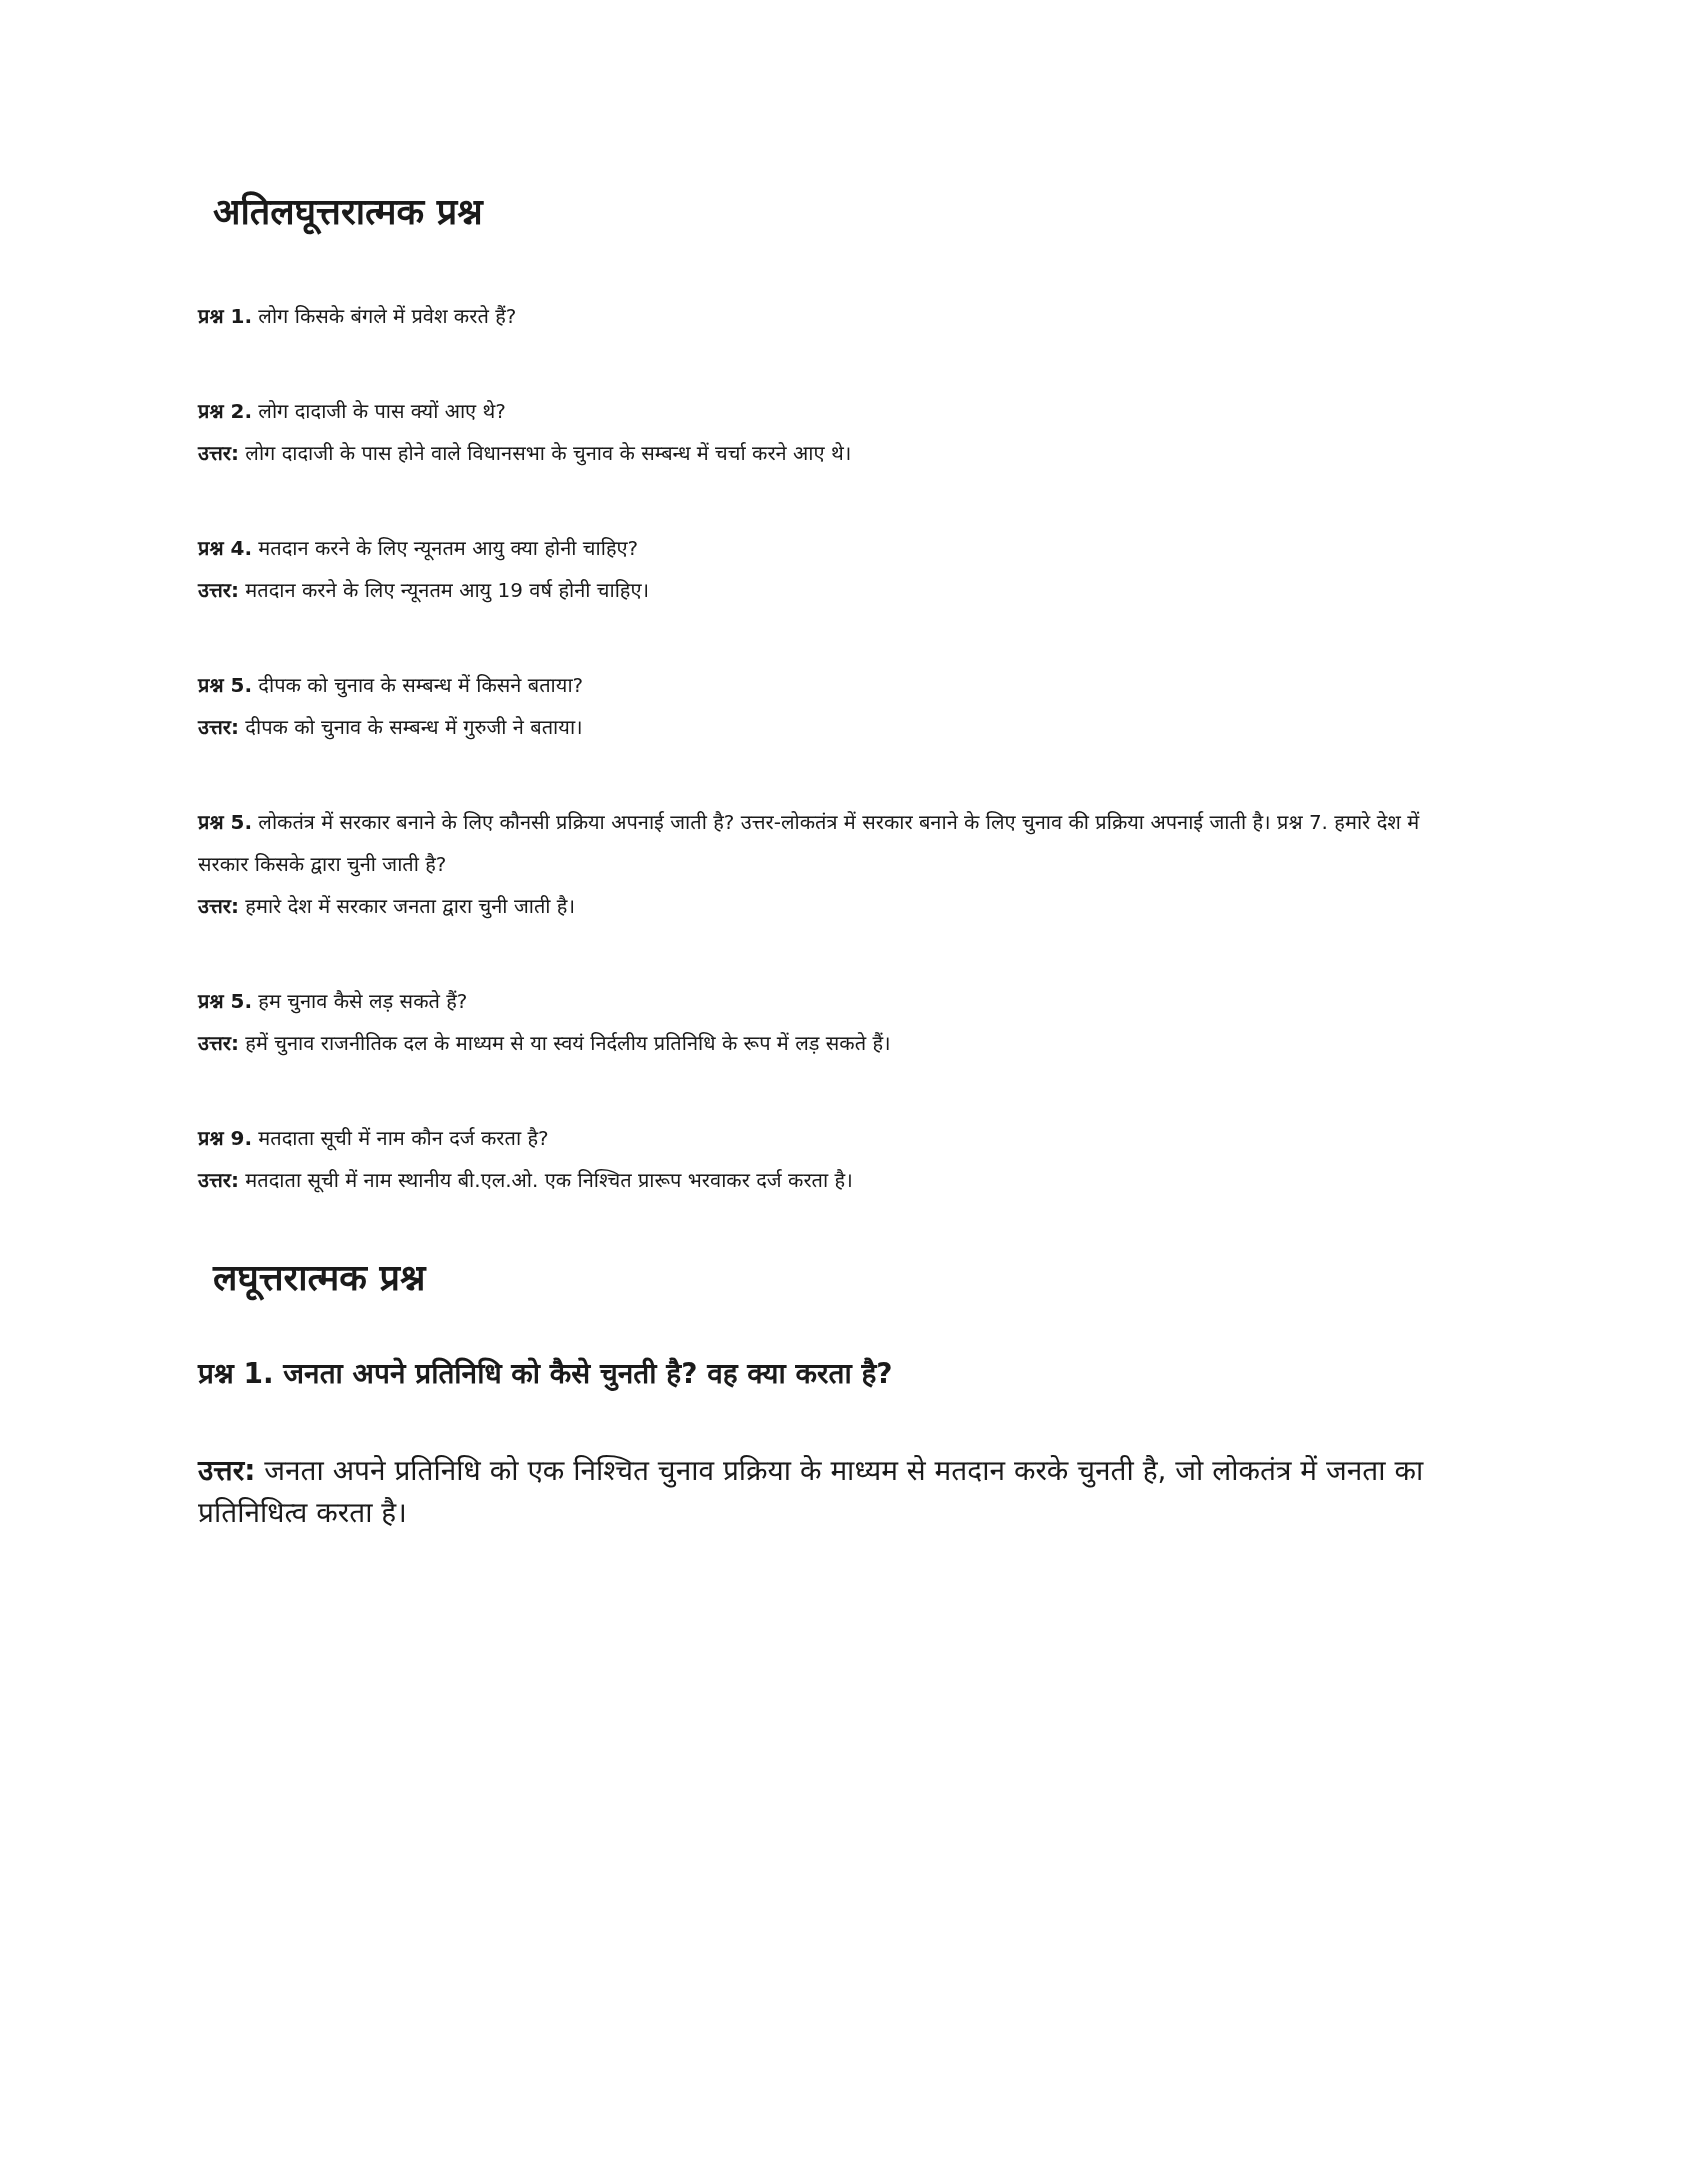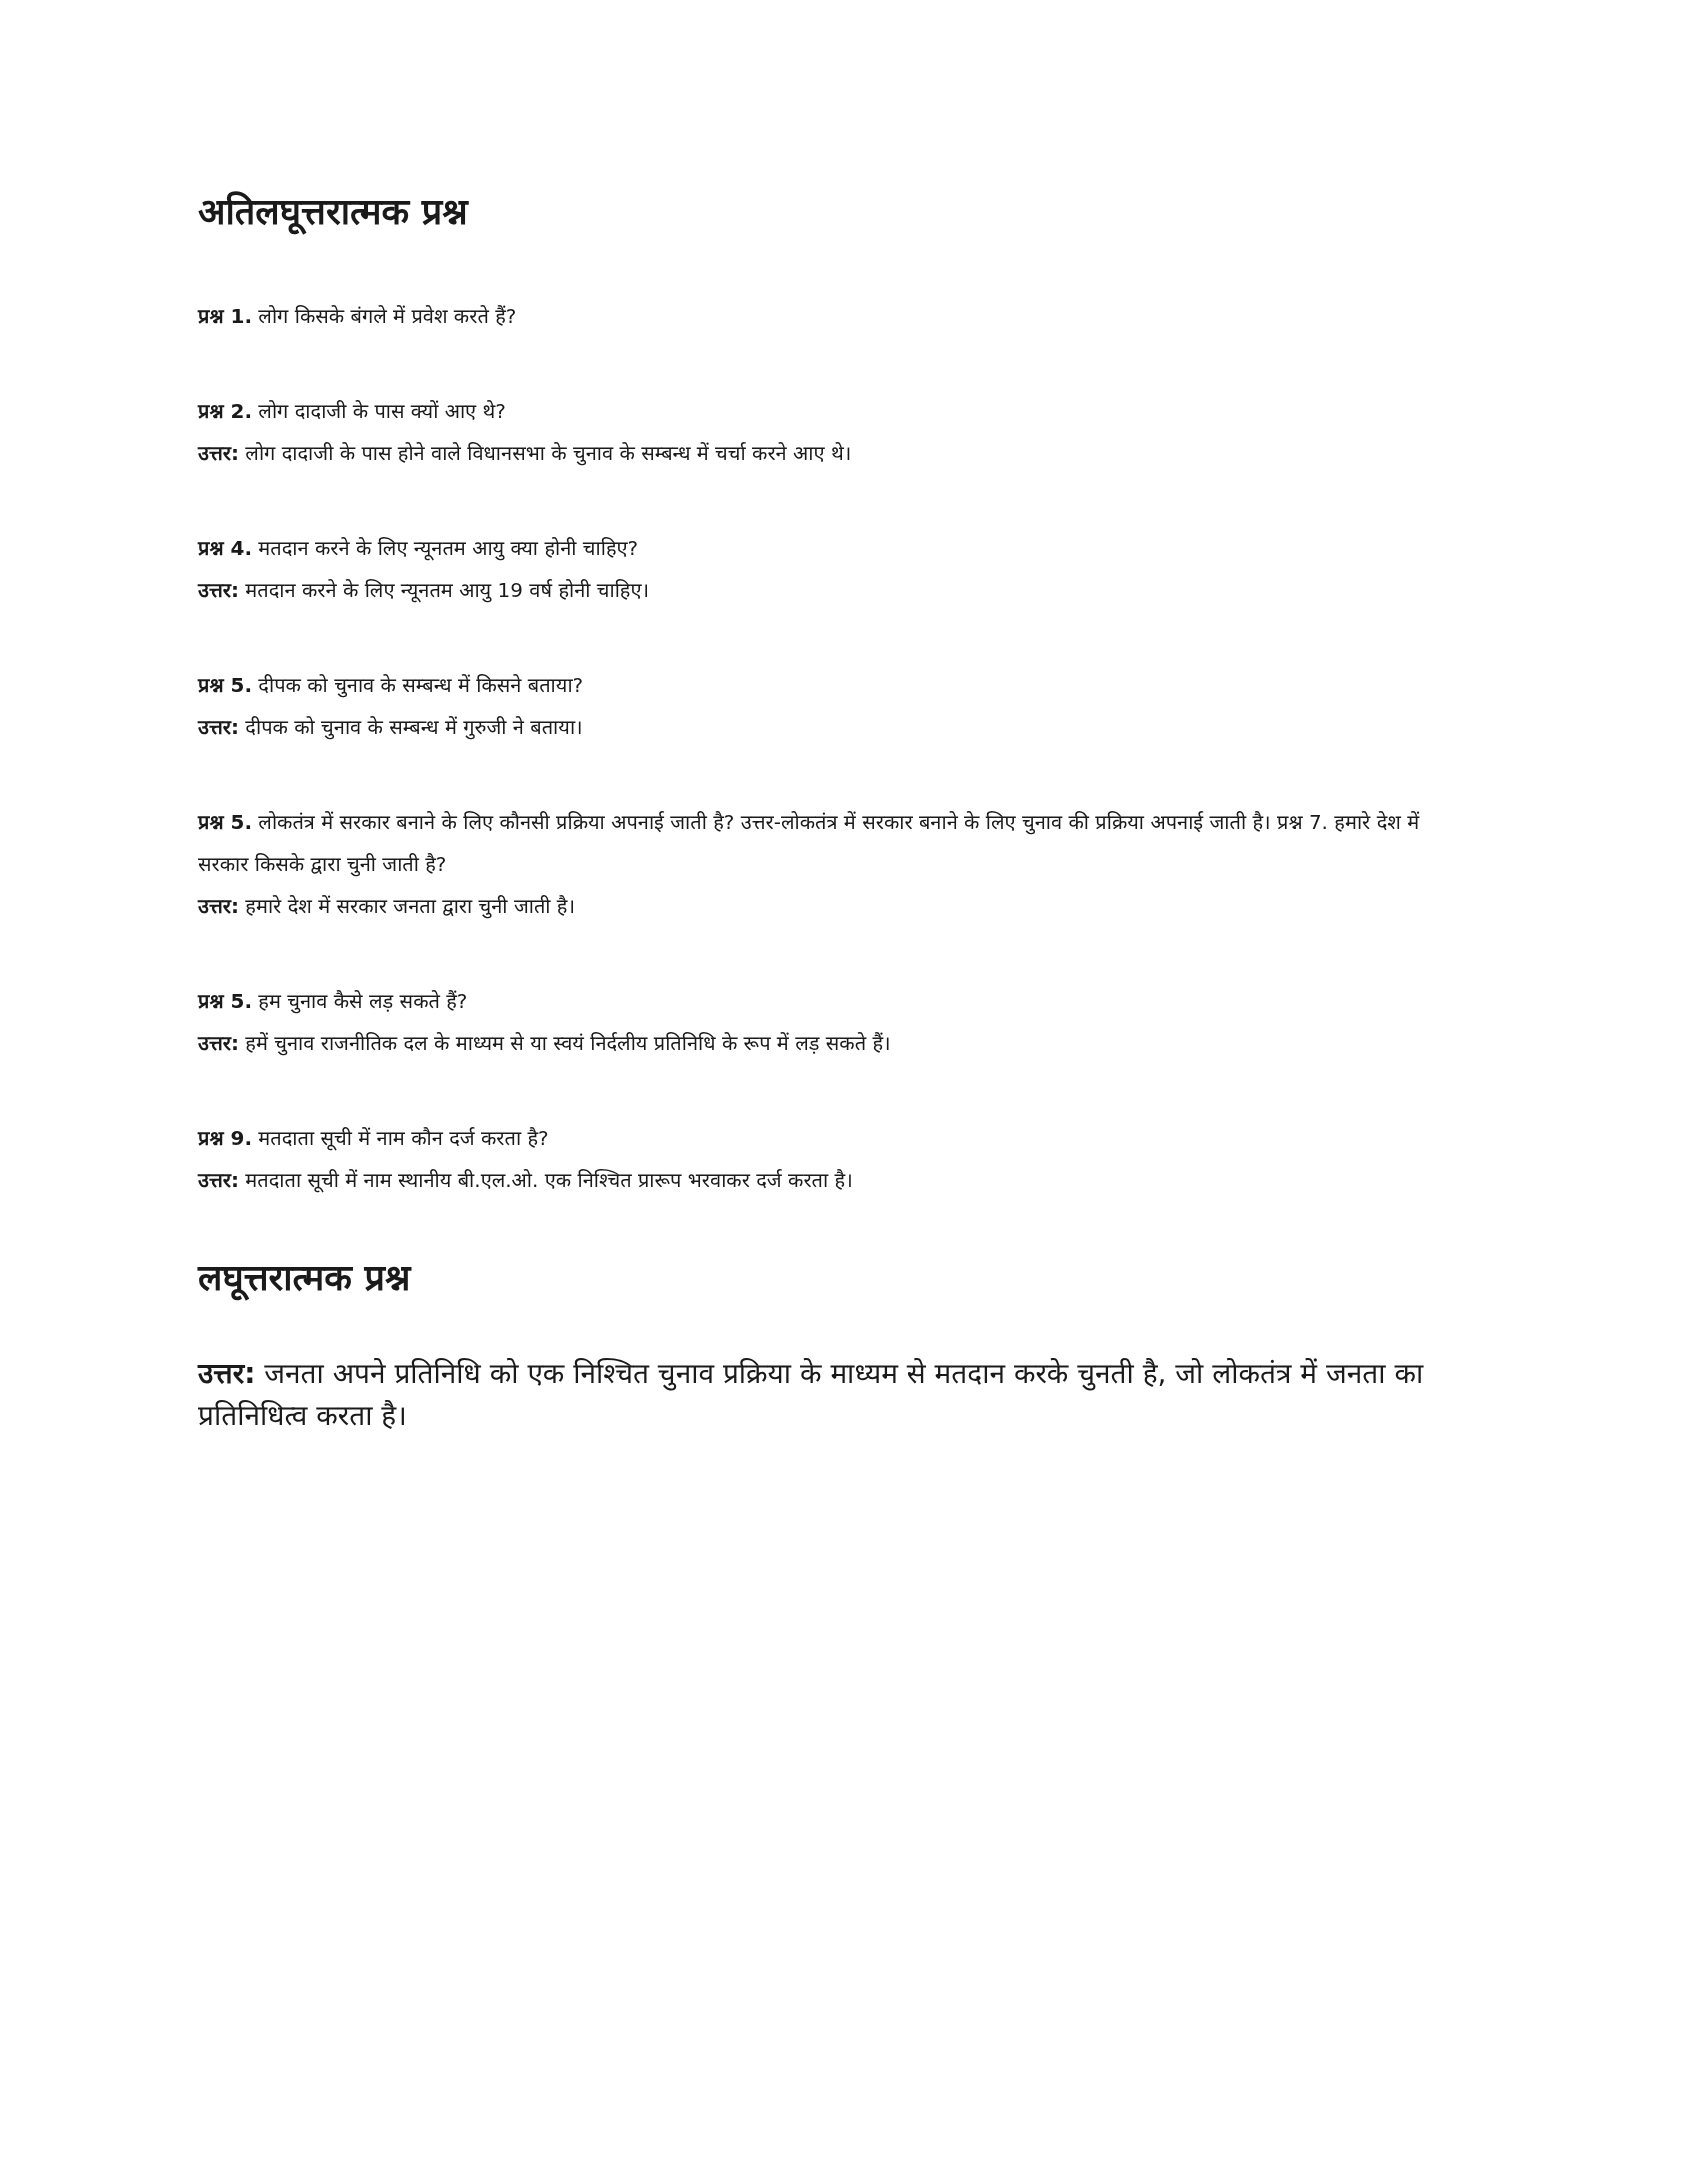--- a/index.html
+++ b/index.html
@@ -18,21 +18,21 @@
     .page {
       position: absolute;
       left: 198px;
       top: 188px;
       width: 1267px;
     }
     .section-heading {
       font-size: 36px;
       font-weight: bold;
       line-height: 48px;
-      margin: 0 0 59px 0;
+      margin: 0 0 59px 15px;
       color: #1a1a1a;
     }
     .section-heading.second {
       margin-top: 51px;
       margin-bottom: 51px;
     }
     .qa {
       font-size: 20px;
       line-height: 42px;
       margin: 0 0 53px 0;
@@ -131,20 +131,21 @@
       <span>मतदाता सूची में नाम कौन दर्ज करता है?</span>
     </span>
     <span class="line">
       <span class="label">उत्तर:</span>
       <span>मतदाता सूची में नाम स्थानीय बी.एल.ओ. एक निश्चित प्रारूप भरवाकर दर्ज करता है।</span>
     </span>
   </div>
 
   <h2 class="section-heading second">लघूत्तरात्मक प्रश्न</h2>
 
+  <p class="bold-q">प्रश्न 1. जनता अपने प्रतिनिधि को कैसे चुनती है? वह क्या करता है?</p>
 
   <p class="answer-block">
     <span class="label">उत्तर:</span>
     <span>जनता अपने प्रतिनिधि को एक निश्चित चुनाव प्रक्रिया के माध्यम से मतदान करके चुनती है, जो लोकतंत्र में जनता का प्रतिनिधित्व करता है।</span>
   </p>
 
 
 </div>
 
 

